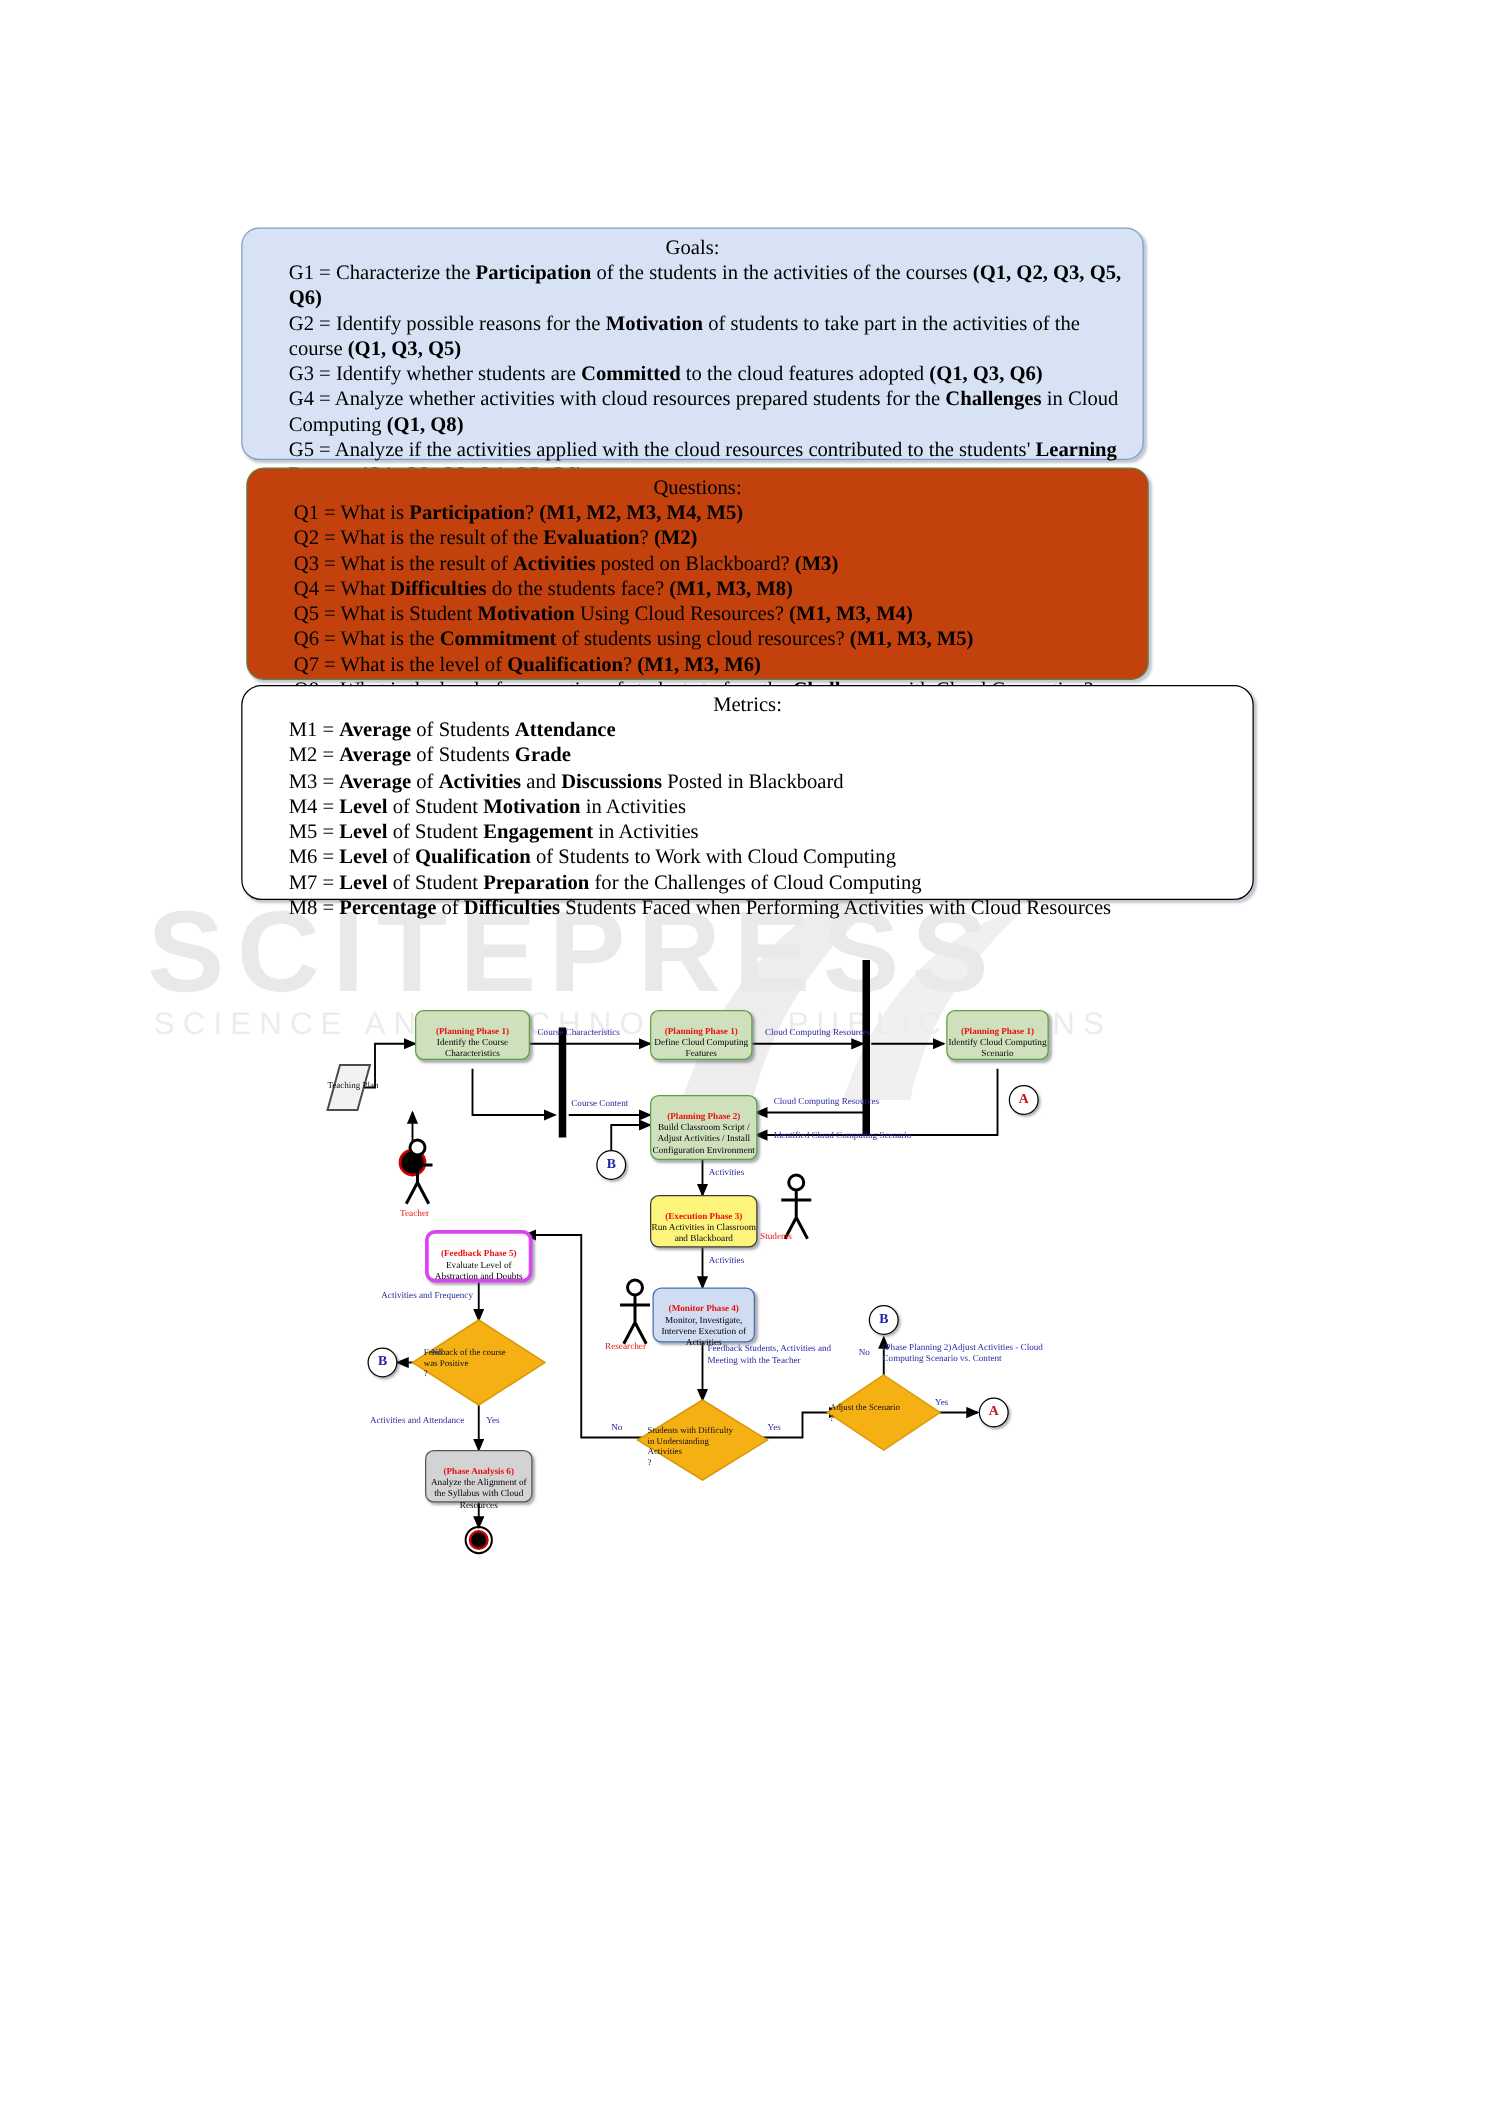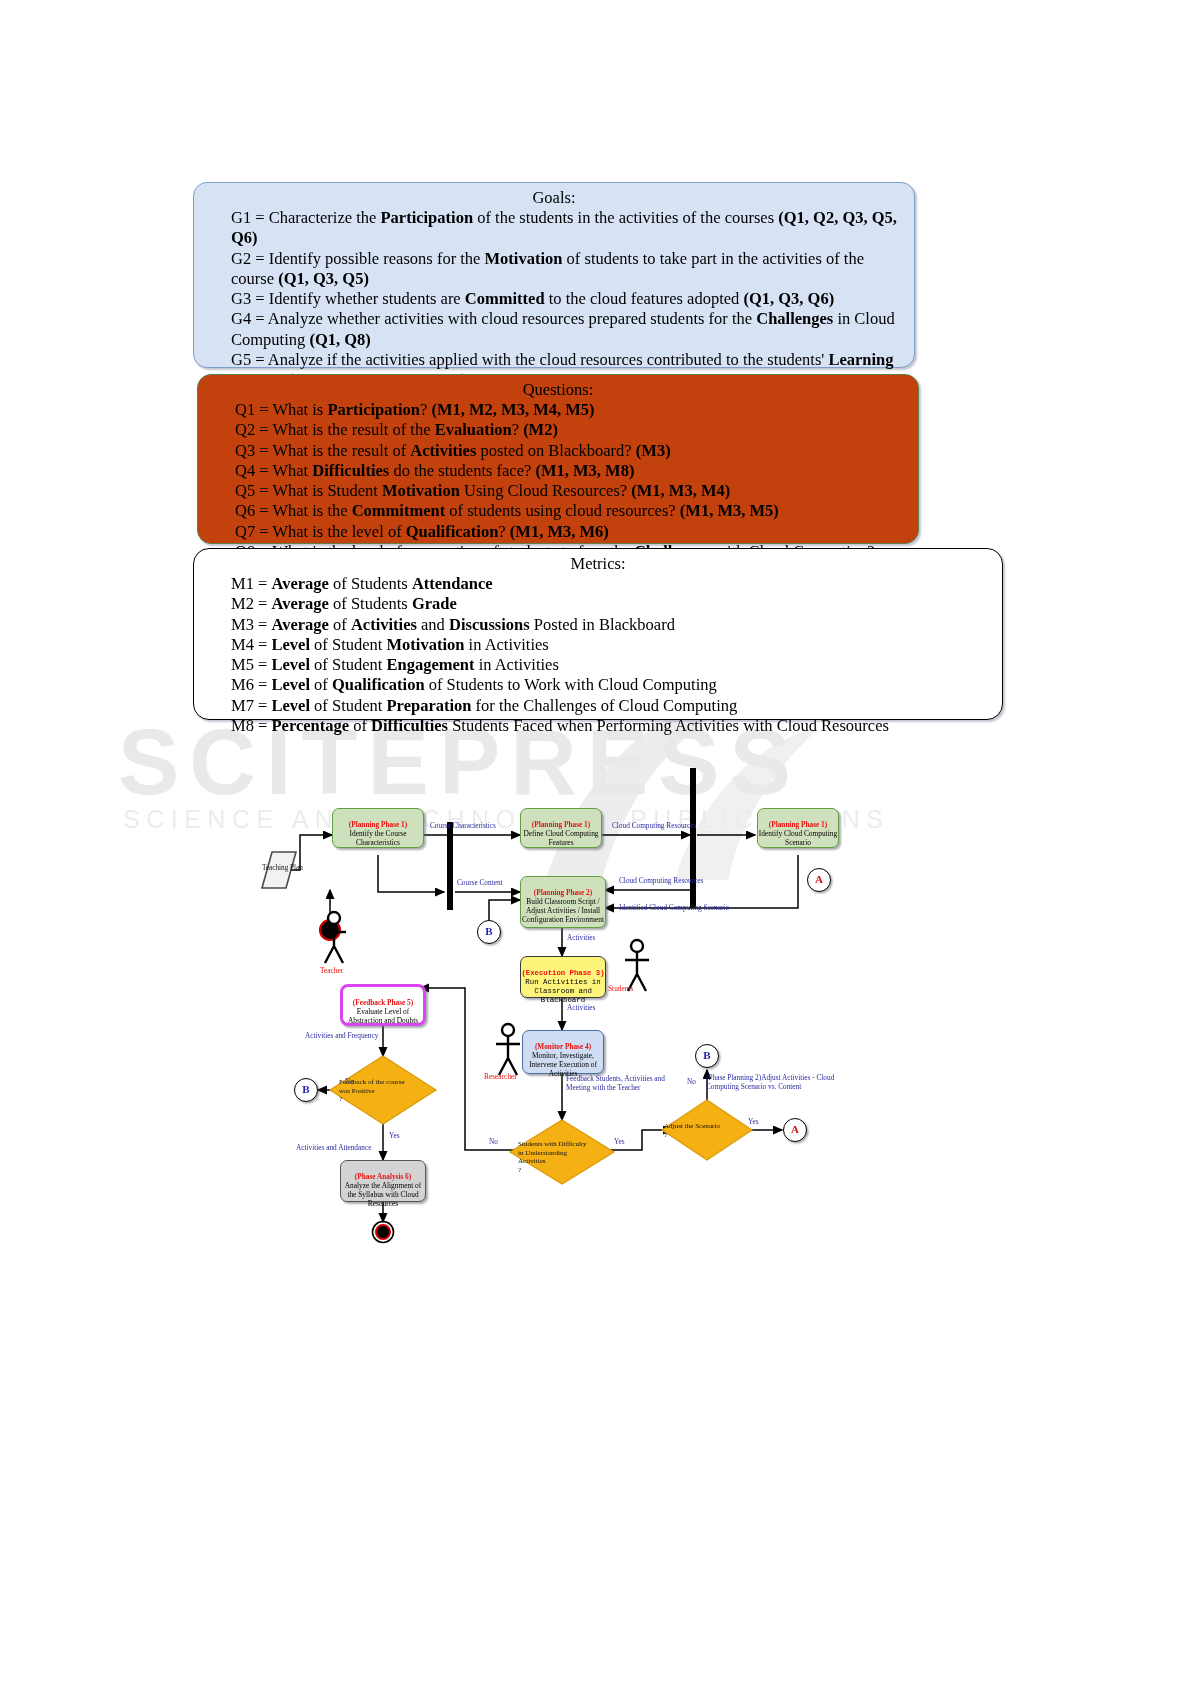--- a/index.html
+++ b/index.html
@@ -205,21 +205,21 @@
   <div class="node proc-green" style="left:757px;top:48px;width:82px;height:40px;">
     <span class="ph">(Planning Phase 1)</span>
     <span>Identify Cloud Computing Scenario</span>
   </div>
 
   <div class="node proc-green" style="left:520px;top:116px;width:86px;height:52px;">
     <span class="ph">(Planning Phase 2)</span>
     <span>Build Classroom Script / Adjust Activities / Install Configuration Environment</span>
   </div>
 
-  <div class="node proc-yellow" style="left:520px;top:196px;width:86px;height:42px;font-family:Liberation Mono, monospace;">
+  <div class="node proc-yellow" style="left:520px;top:196px;width:86px;height:42px;">
     <span class="ph">(Execution Phase 3)</span>
     <span>Run Activities in Classroom and Blackboard</span>
   </div>
 
   <div class="node proc-blue" style="left:522px;top:270px;width:82px;height:44px;">
     <span class="ph">(Monitor Phase 4)</span>
     <span>Monitor, Investigate, Intervene Execution of Activities</span>
   </div>
 
   <div class="node proc-white" style="left:340px;top:224px;width:86px;height:42px;">
@@ -262,21 +262,21 @@
 
   <div class="flabel" style="left:430px;top:62px;">Course Characteristics</div>
   <div class="flabel" style="left:612px;top:62px;">Cloud Computing Resources</div>
   <div class="flabel" style="left:457px;top:119px;">Course Content</div>
   <div class="flabel" style="left:619px;top:117px;">Cloud Computing Resources</div>
   <div class="flabel" style="left:619px;top:144px;">Identified Cloud Computing Scenario</div>
   <div class="flabel" style="left:567px;top:174px;">Activities</div>
   <div class="flabel" style="left:567px;top:244px;">Activities</div>
   <div class="flabel wrap" style="left:566px;top:315px;width:125px;">Feedback Students, Activities and Meeting with the Teacher</div>
   <div class="flabel" style="left:305px;top:272px;">Activities and Frequency</div>
-  <div class="flabel" style="left:296px;top:384px;">Activities and Attendance</div>
+  <div class="flabel" style="left:296px;top:372px;">Activities and Attendance</div>
   <div class="flabel" style="left:345px;top:318px;">No</div>
   <div class="flabel" style="left:389px;top:372px;">Yes</div>
   <div class="flabel" style="left:489px;top:378px;">No</div>
   <div class="flabel" style="left:614px;top:378px;">Yes</div>
   <div class="flabel" style="left:687px;top:318px;">No</div>
   <div class="flabel" style="left:748px;top:358px;">Yes</div>
   <div class="flabel wrap" style="left:706px;top:314px;width:132px;">(Phase Planning 2)Adjust Activities - Cloud Computing Scenario vs. Content</div>
 
 </div>
 

